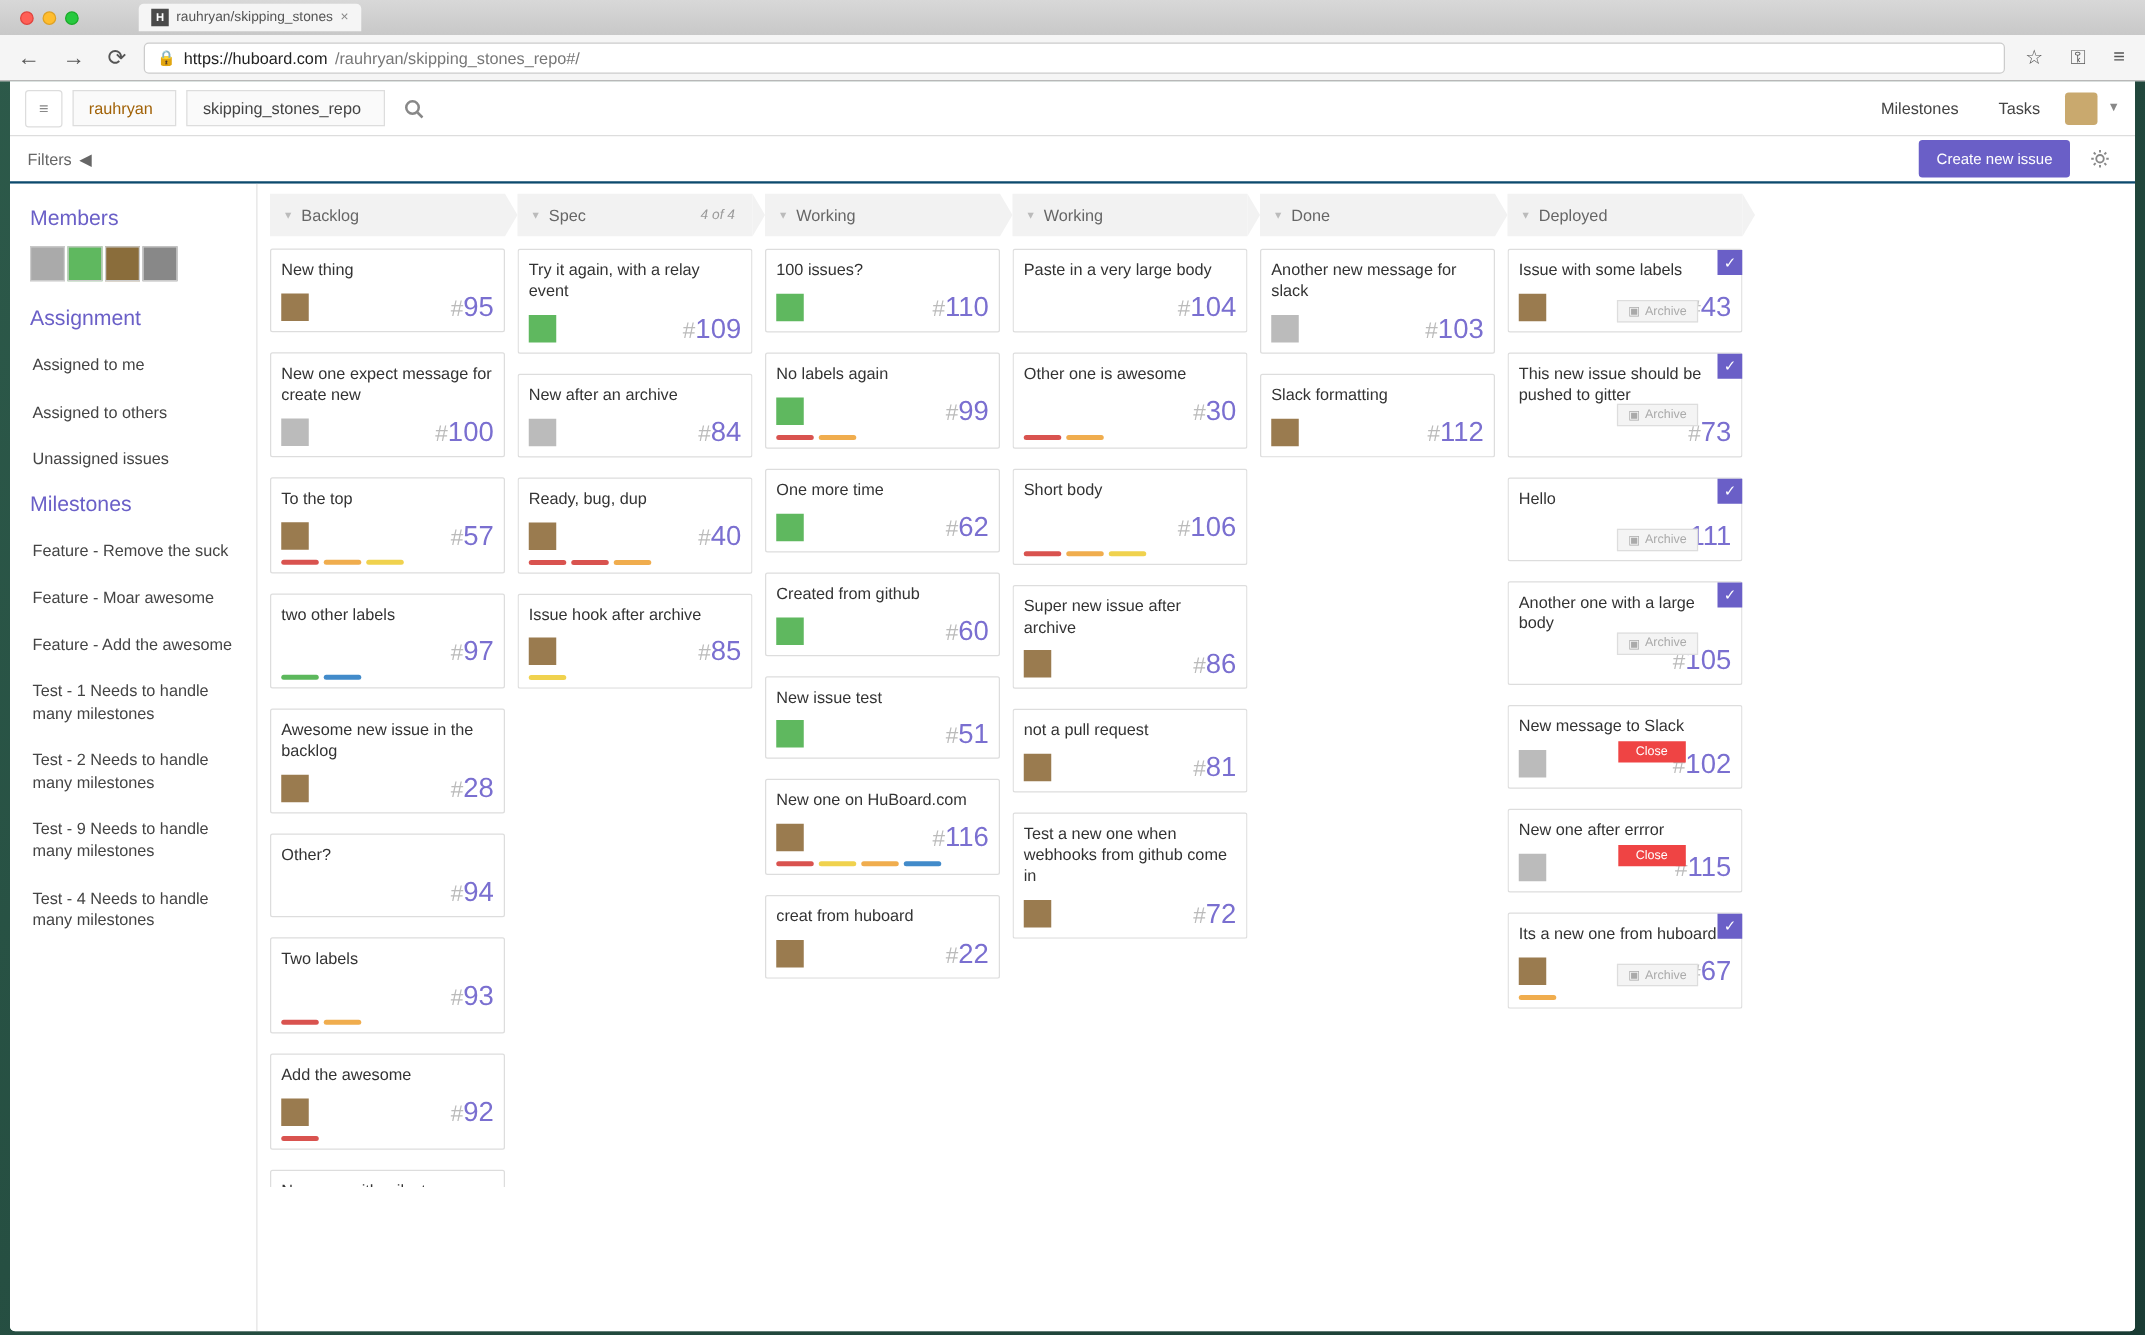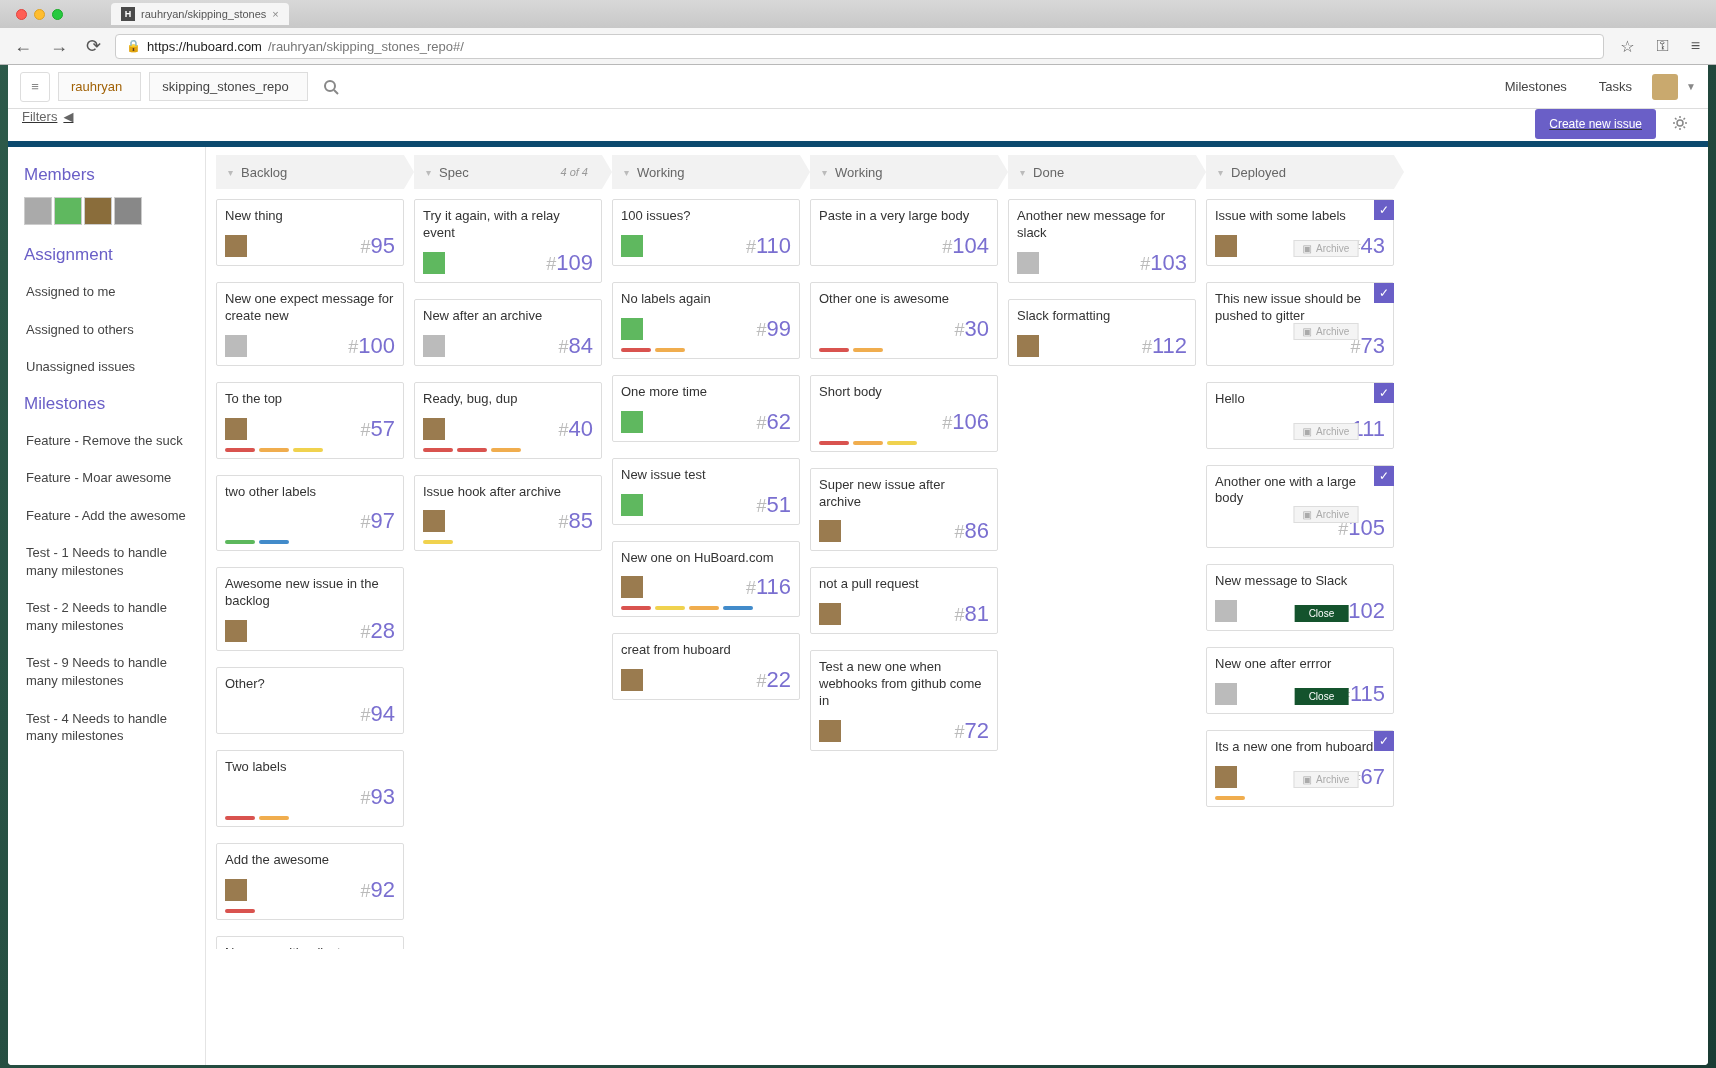--- a/index.html
+++ b/index.html
@@ -105,24 +105,23 @@
 .search-btn{width:30px;height:30px;display:flex;align-items:center;justify-content:center;color:#888;cursor:pointer;}
 .topnav-spacer{flex:1;}
 .topnav a{color:#444;text-decoration:none;padding:0 12px;cursor:pointer;}
 .avatar-small{width:26px;height:26px;background:#c9a96e;border-radius:3px;}
 .caret{font-size:10px;color:#888;}
 
 
 .filter-row{
   height:38px;
   display:flex;
-  align-items:flex-start;
+  align-items:center;
   padding:0 14px;
-  border-bottom:6px solid #0c4a6e;
-  text-decoration:underline;
+  border-bottom:2px solid #0c4a6e;
 }
 .filters-lbl{color:#666;cursor:pointer;display:flex;align-items:center;gap:6px;}
 .filter-spacer{flex:1;}
 .create-btn{
   background:#6a5fc7;
   color:#fff;
   border:none;
   padding:8px 14px;
   border-radius:3px;
   font-size:12px;
@@ -245,23 +244,23 @@
   transform:translateX(-10%);
   background:#f4f4f4;
   border:1px solid #ddd;
   color:#aaa;
   font-size:10px;
   padding:2px 8px;
   display:flex;align-items:center;gap:4px;
 }
 .close-btn{
   position:absolute;
-  top:40px;left:50%;
+  top:28px;left:50%;
   transform:translateX(-10%);
-  background:#14532d;
+  background:#ef4444;
   color:#fff;
   font-size:10px;
   padding:3px 14px;
 }
 
 .board::-webkit-scrollbar, .col-body::-webkit-scrollbar, .sidebar::-webkit-scrollbar{width:8px;height:8px;}
 .board::-webkit-scrollbar-thumb, .col-body::-webkit-scrollbar-thumb{background:#ccc;border-radius:4px;}
 </style>
 </head>
 <body>
@@ -515,20 +514,27 @@
               </div>
             </div>
             <div class="card">
               <div class="card-title">One more time</div>
               <div class="card-row">
                 <div class="card-av green"></div>
                 <div class="card-num"><span class="hash">#</span>62</div>
               </div>
             </div>
             <div class="card">
+              <div class="card-title">Created from github</div>
+              <div class="card-row">
+                <div class="card-av green"></div>
+                <div class="card-num"><span class="hash">#</span>60</div>
+              </div>
+            </div>
+            <div class="card">
               <div class="card-title">New issue test</div>
               <div class="card-row">
                 <div class="card-av green"></div>
                 <div class="card-num"><span class="hash">#</span>51</div>
               </div>
             </div>
             <div class="card">
               <div class="card-title">New one on HuBoard.com</div>
               <div class="card-row">
                 <div class="card-av brown"></div>

